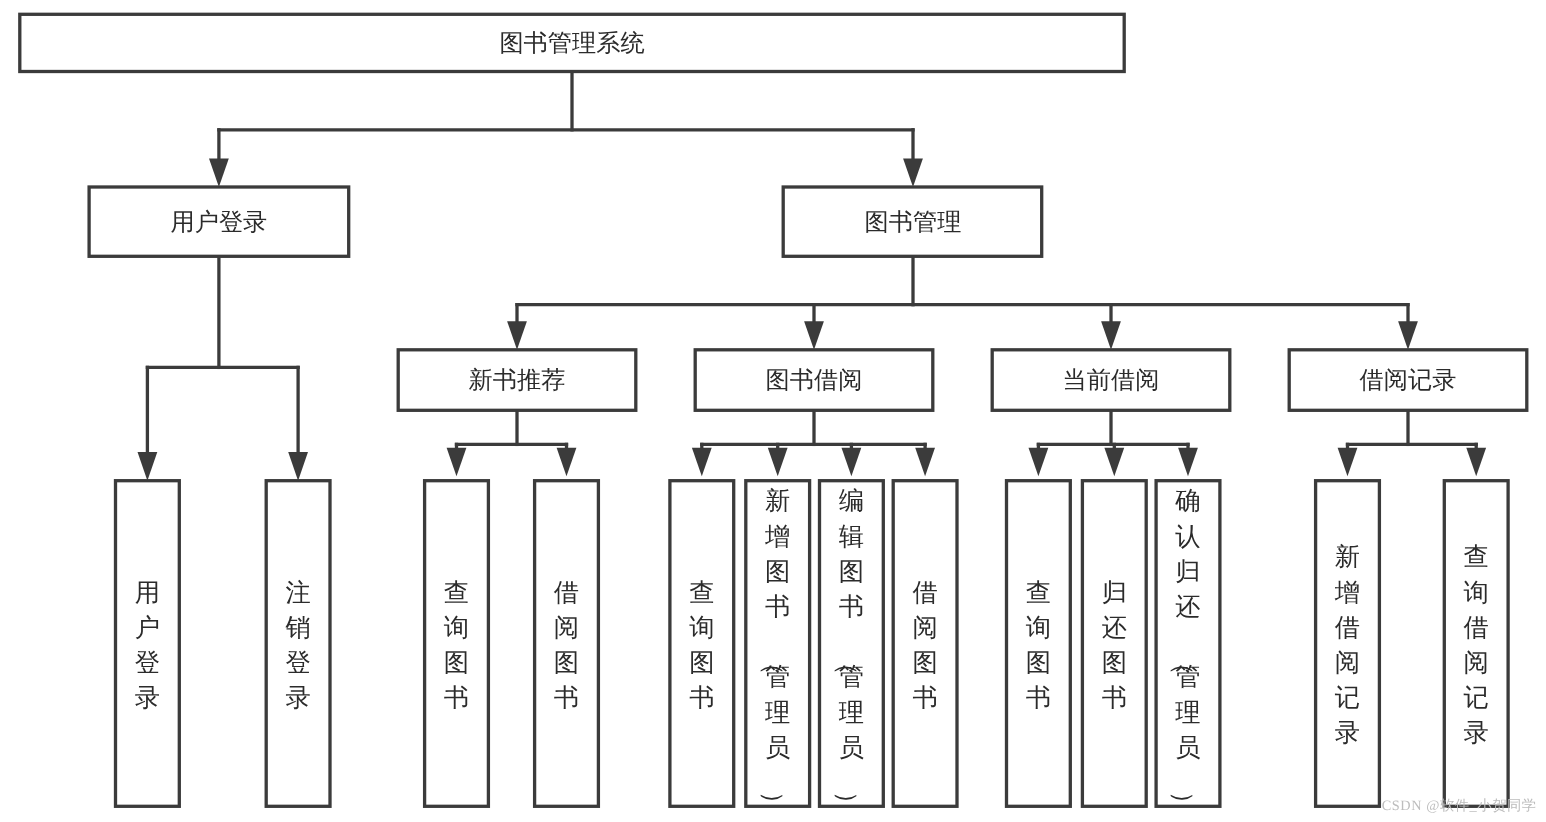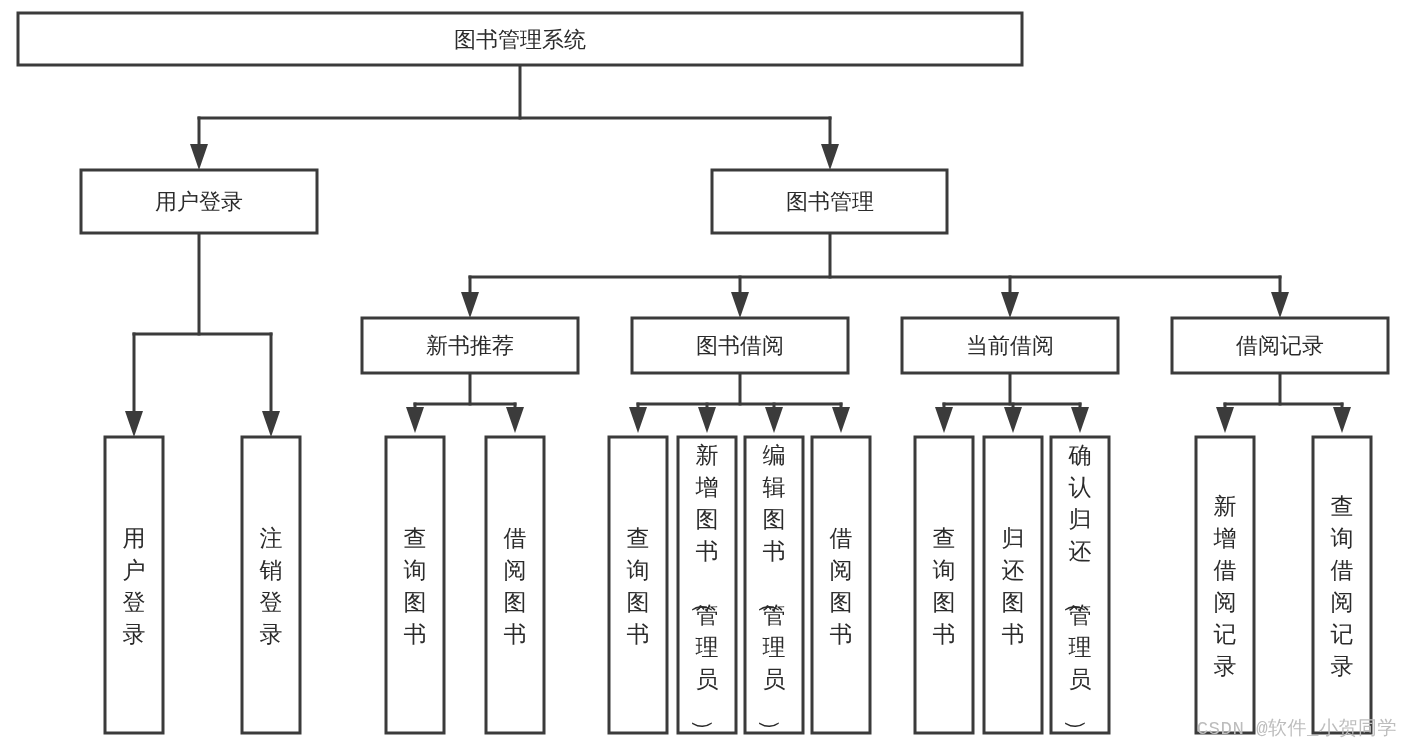--- a/index.html
+++ b/index.html
@@ -50,22 +50,22 @@
   .node-label-vertical {
     fill: #2b2b2b;
     font-family: "Liberation Sans", "DejaVu Sans", sans-serif;
     font-size: 23px;
     text-anchor: middle;
   }
   .watermark {
     position: absolute;
     right: 8px;
     bottom: 6px;
-    font-family: Liberation Mono, monospace;
-    font-size: 19px;
+    font-family: Liberation Serif, serif;
+    font-size: 13px;
     color: #bdbdbd;
     letter-spacing: 0.5px;
     white-space: nowrap;
     user-select: none;
   }
 </style>
 </head>
 <body>
 
 <div id="diagram-root">

